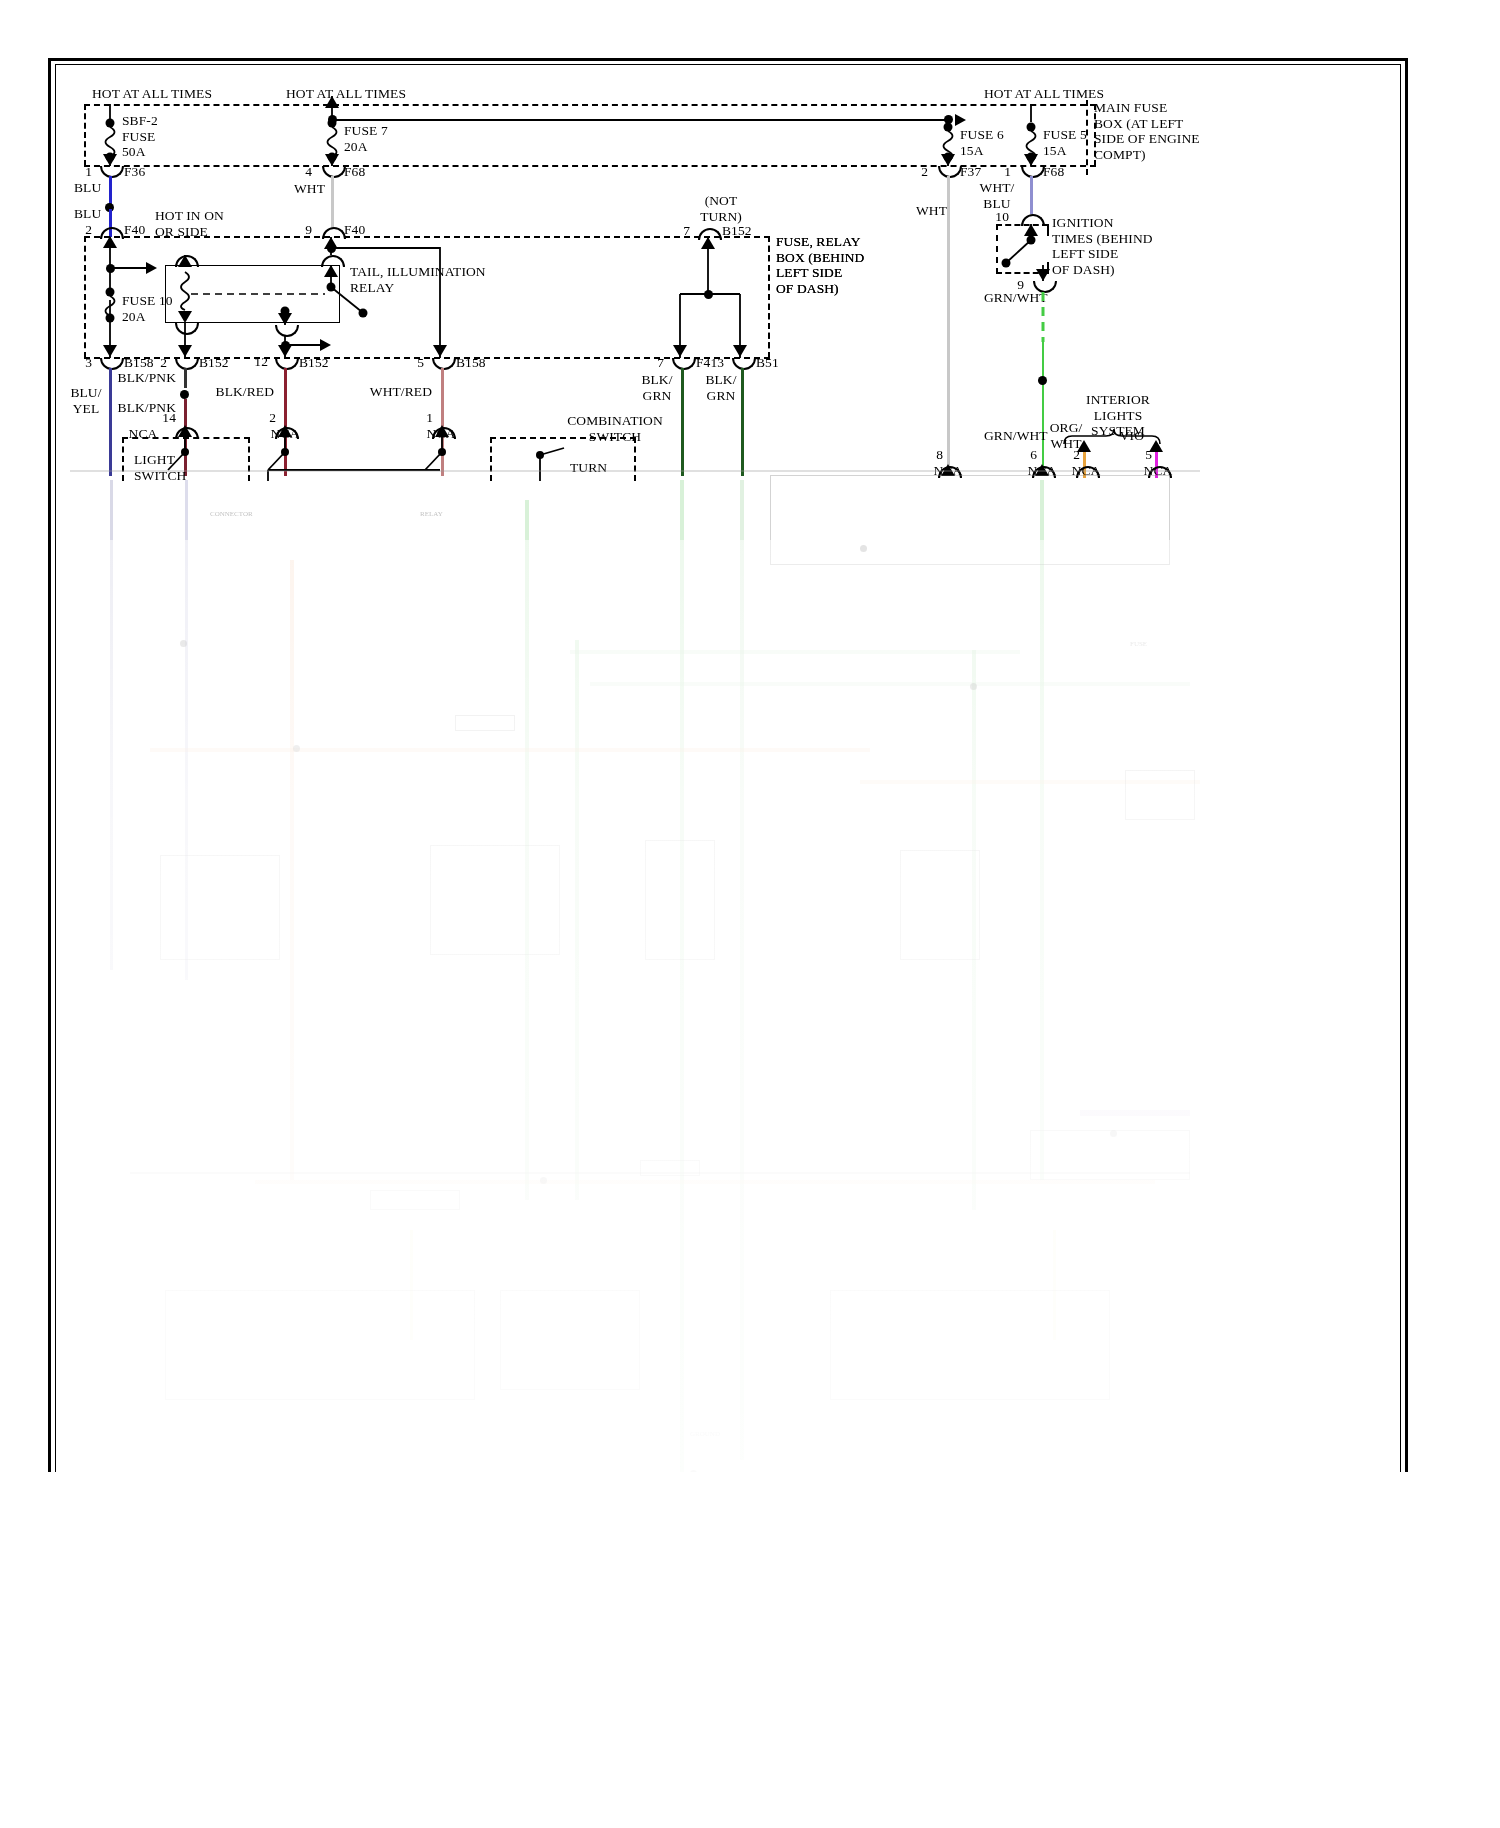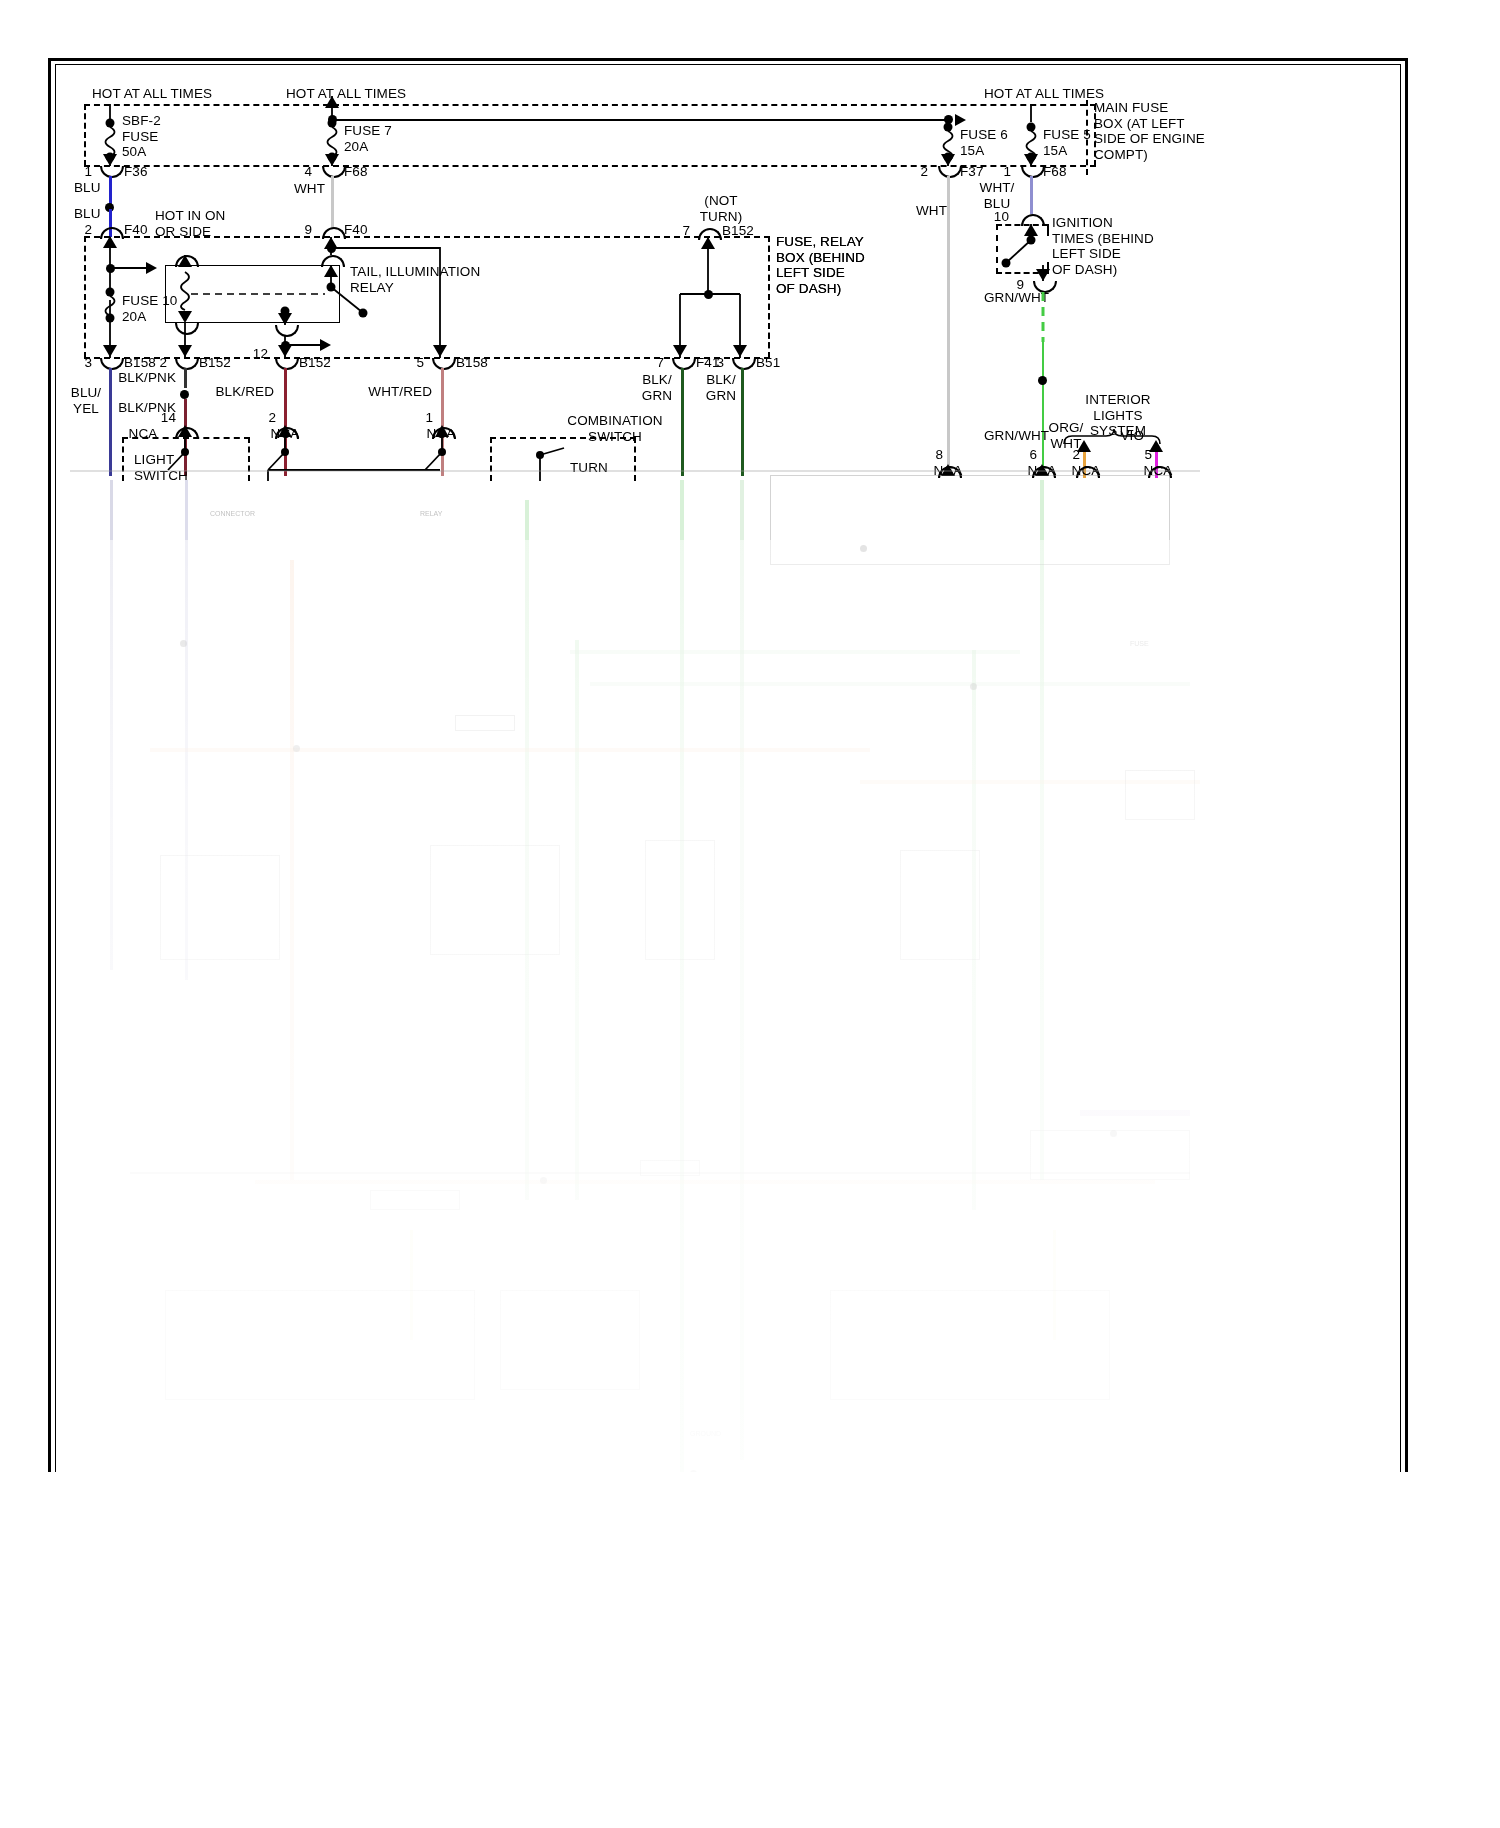--- a/index.html
+++ b/index.html
@@ -1,17 +1,17 @@
 <!DOCTYPE html>
 <html><head>
 <meta charset="utf-8">
 <style>
   html,body{margin:0;padding:0;background:#ffffff;}
   body{font-family:"Liberation Sans",sans-serif;}
-  #page{position:relative;width:1500px;height:1472px;background:#ffffff;overflow:hidden;}
+  #page{position:relative;width:1500px;height:1472px;background:#ffffff;overflow:hidden;font-family:Liberation Serif, serif;}
 
   
   #outer-frame{position:absolute;left:48px;top:58px;width:1360px;height:1690px;border:3px solid #000;background:#fff;box-sizing:border-box;}
   #inner-frame{position:absolute;left:55px;top:64px;width:1346px;height:1678px;border:1px solid #000;box-sizing:border-box;}
 
   
   #fade-wash{position:absolute;left:58px;top:540px;width:1340px;height:1205px;
      background:linear-gradient(to bottom, rgba(255,255,255,.55) 0%, rgba(255,255,255,.80) 22%, rgba(255,255,255,.90) 60%, rgba(255,255,255,.95) 100%);
      pointer-events:none;z-index:40;}
 
@@ -302,21 +302,21 @@
   <div class="cupdn" style="left:175px;top:358px;"></div>
   <div class="lbl r" style="left:143px;top:355px;width:24px;">2</div>
   <div class="lbl" style="left:199px;top:355px;">B152</div>
   <div class="wire v" style="left:184px;top:368px;height:20px;background:#333333;"></div>
   <div class="lbl r" style="left:110px;top:370px;width:66px;">BLK/PNK</div>
   <div class="dot" style="left:180px;top:390px;"></div>
   <div class="wire v" style="left:184px;top:399px;height:77px;background:#7a2030;"></div>
   <div class="lbl r" style="left:110px;top:400px;width:66px;">BLK/PNK</div>
 
   <div class="cupdn" style="left:275px;top:358px;"></div>
-  <div class="lbl r" style="left:240px;top:346px;width:28px;">12</div>
+  <div class="lbl r" style="left:240px;top:354px;width:28px;">12</div>
   <div class="lbl" style="left:299px;top:355px;">B152</div>
   <div class="wire v" style="left:284px;top:368px;height:108px;background:#8b2030;"></div>
   <div class="lbl r" style="left:200px;top:384px;width:74px;">BLK/RED</div>
 
   <div class="cupdn" style="left:432px;top:358px;"></div>
   <div class="lbl r" style="left:400px;top:355px;width:24px;">5</div>
   <div class="lbl" style="left:456px;top:355px;">B158</div>
   <div class="wire v" style="left:441px;top:368px;height:108px;background:#c08080;"></div>
   <div class="lbl r" style="left:352px;top:384px;width:80px;">WHT/RED</div>
 

